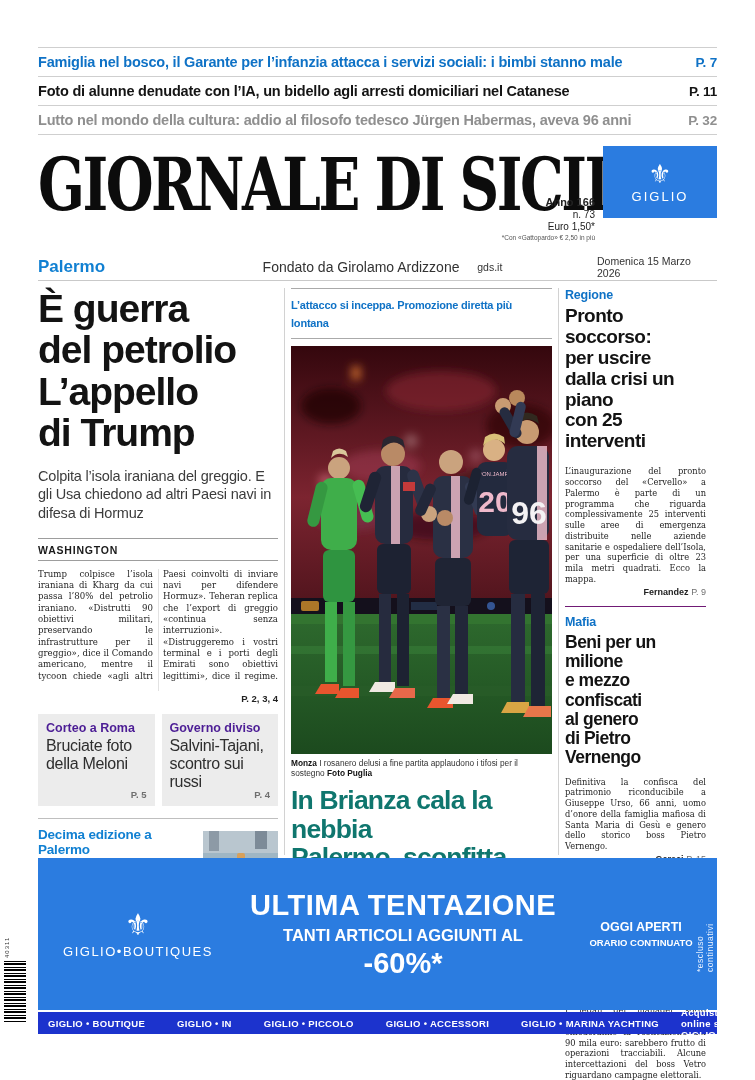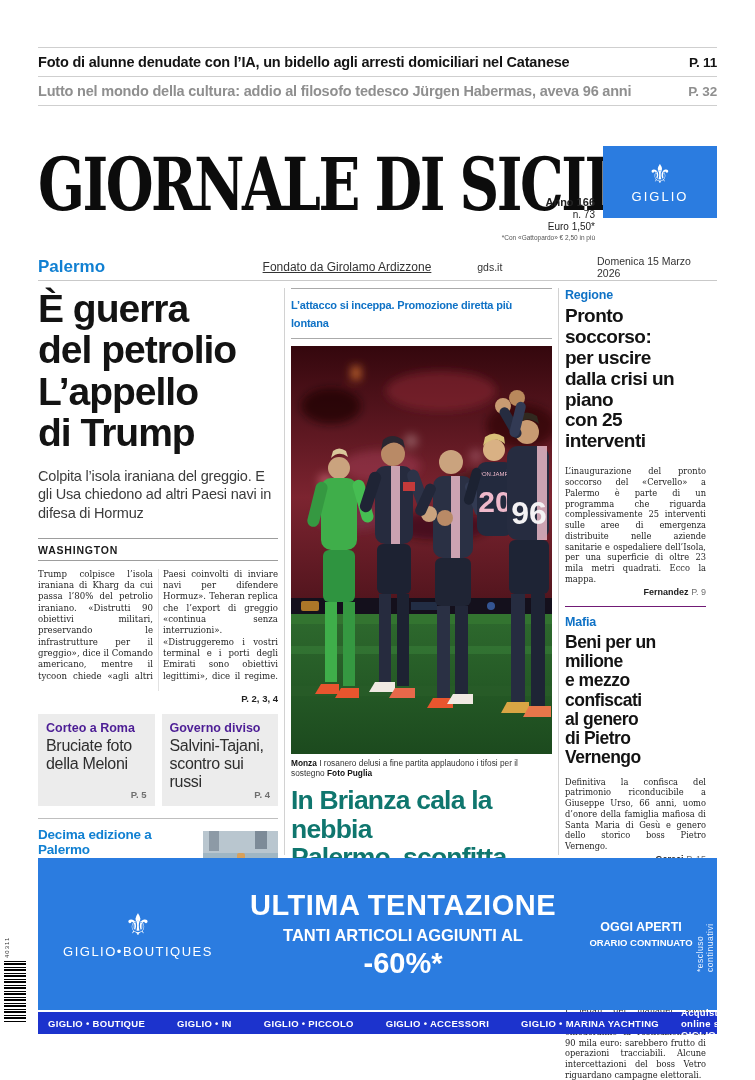--- a/index.html
+++ b/index.html
@@ -28,21 +28,21 @@
   .giglio-box .gname { font-size:13px; letter-spacing:2px; margin-top:2px; }
   .edition { position:absolute; right:122px; top:56px; text-align:right; color:#222; }
   .edition .anno { font-weight:bold; font-size:11px; }
   .edition .num, .edition .price { font-size:10px; margin-top:1px; }
   .edition .note { font-size:6.5px; color:#555; margin-top:2px; }
 
   
   .dateline { top:253px; height:28px; border-bottom:1px solid #c9c9c9;
     display:flex; align-items:center; }
   .dl-city { color:#1180d2; font-weight:bold; font-size:17px; width:225px; }
-  .dl-founded { font-size:12px; color:#333; width:215px;text-decoration:underline; }
+  .dl-founded { font-size:14px; color:#333; width:215px; }
   .dl-site { font-size:10.5px; color:#333; width:120px; }
   .dl-date { font-size:10.5px; color:#333; margin-left:auto; }
 
   
   .grid { top:288px; height:567px; display:flex; }
   .col-left { width:240px; }
   .col-center { width:275px; margin:0 6px; padding:0 6px; border-left:1px solid #d2d2d2; border-right:1px solid #d2d2d2; }
   .col-right { width:141px; }
 
   
@@ -116,20 +116,24 @@
     background:repeating-linear-gradient(0deg,#000 0 1px,#fff 1px 3px,#000 3px 5px,#fff 5px 6px); }
 
   .pre { white-space:pre-line; }
 </style>
 </head>
 <body>
 
 <div class="page">
 
   <header class="inner topstrip">
+    <div class="row c-blue">
+      <span>Famiglia nel bosco, il Garante per l’infanzia attacca i servizi sociali: i bimbi stanno male</span>
+      <span class="pg">P. 7</span>
+    </div>
     <div class="row c-black">
       <span>Foto di alunne denudate con l’IA, un bidello agli arresti domiciliari nel Catanese</span>
       <span class="pg">P. 11</span>
     </div>
     <div class="row c-gray">
       <span>Lutto nel mondo della cultura: addio al filosofo tedesco Jürgen Habermas, aveva 96 anni</span>
       <span class="pg">P. 32</span>
     </div>
   </header>
 

